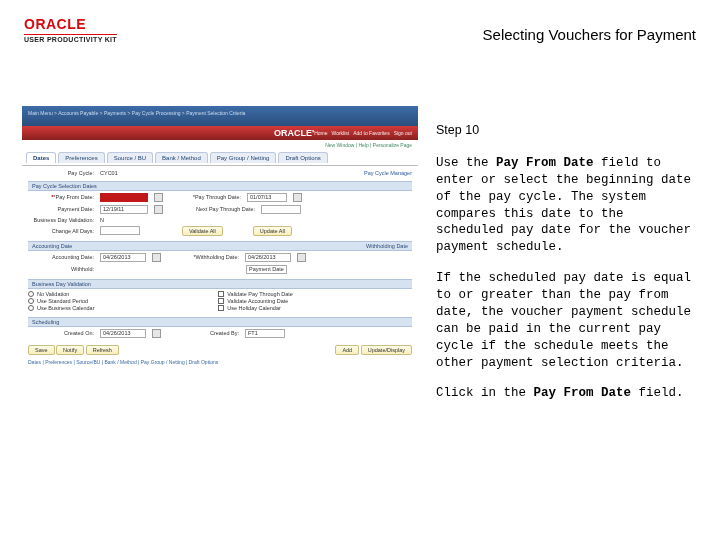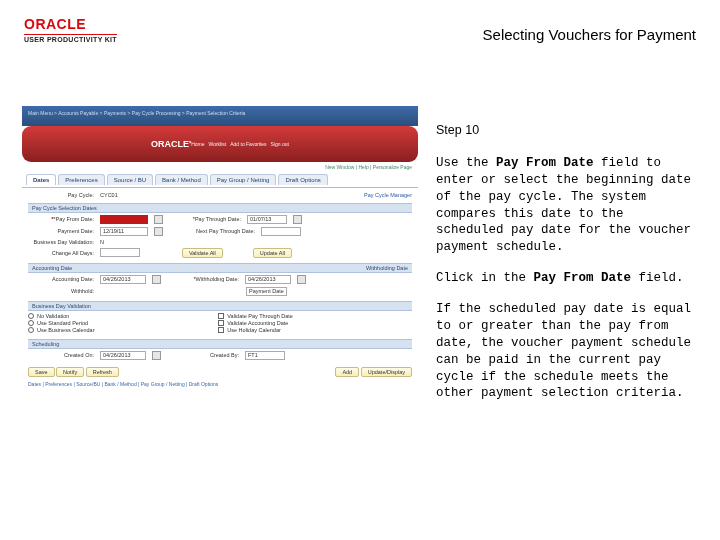--- a/index.html
+++ b/index.html
@@ -65,30 +65,29 @@
   
   .ss-top {
     height: 20px;
     background: linear-gradient(#3d6ca8, #2a4e7d);
     width: 100%;
   }
   .ss-top-text {
     font-size: 5px; color: #cde; padding: 4px 6px; white-space: nowrap; overflow: hidden;
   }
   .ss-brand {
-    height: 36px;
+    height: 14px;
     background: linear-gradient(#d33a3a, #8a1f1f);
     display: flex;
     align-items: center;
-    justify-content: center;
+    justify-content: flex-end;
     padding: 0 6px;
     color: #fff;
     font-size: 9px;
     font-weight: bold;
-    border-radius: 9px;
   }
   .ss-brand-right { font-size: 5px; font-weight: normal; display: flex; gap: 4px; opacity: .9; }
   .ss-subbar {
     font-size: 5px; color: #486; text-align: right; padding: 2px 6px;
   }
   .ss-tabs {
     display: flex;
     gap: 2px;
     padding: 2px 4px;
     font-size: 6px;
@@ -304,17 +303,17 @@
     </div>
   </div>
   <div class="ss-footer-links">Dates | Preferences | Source/BU | Bank / Method | Pay Group / Netting | Draft Options</div>
 </div>
 
 <div class="content">
   <div class="step">Step 10</div>
   <p>
     <span>Use the </span><span class="bold">Pay From Date</span><span> field to enter or select the beginning date of the pay cycle. The system compares this date to the scheduled pay date for the voucher payment schedule.</span>
   </p>
+  <p>If the scheduled pay date is equal to or greater than the pay from date, the voucher payment schedule can be paid in the current pay cycle if the schedule meets the other payment selection criteria.</p>
   <p>
     <span>Click in the </span><span class="bold">Pay From Date</span><span> field.</span>
   </p>
-  <p>If the scheduled pay date is equal to or greater than the pay from date, the voucher payment schedule can be paid in the current pay cycle if the schedule meets the other payment selection criteria.</p>
 </div>
 
 </body></html>

